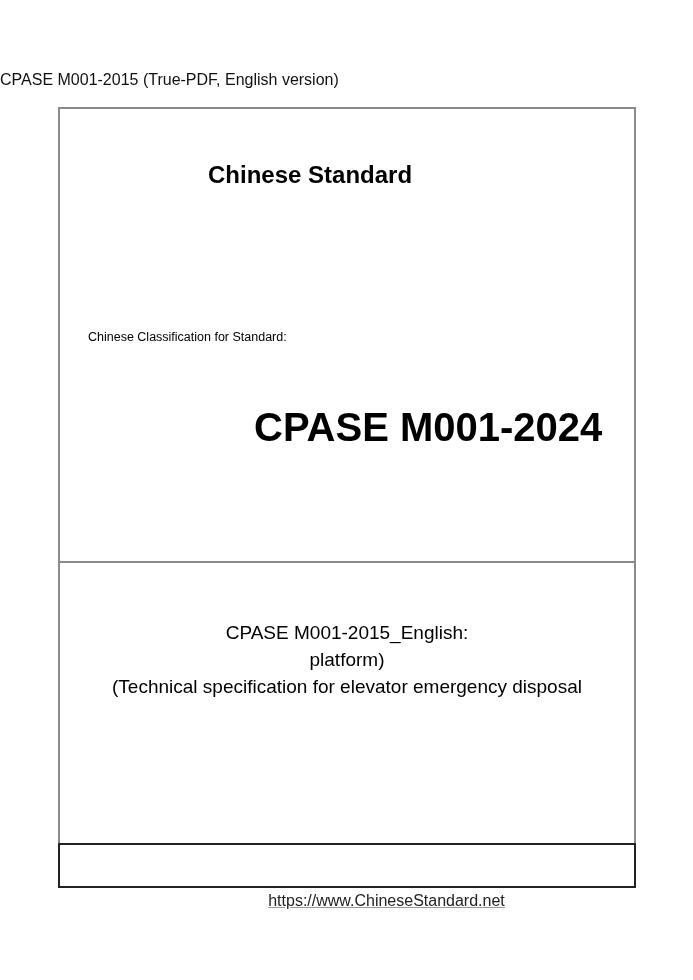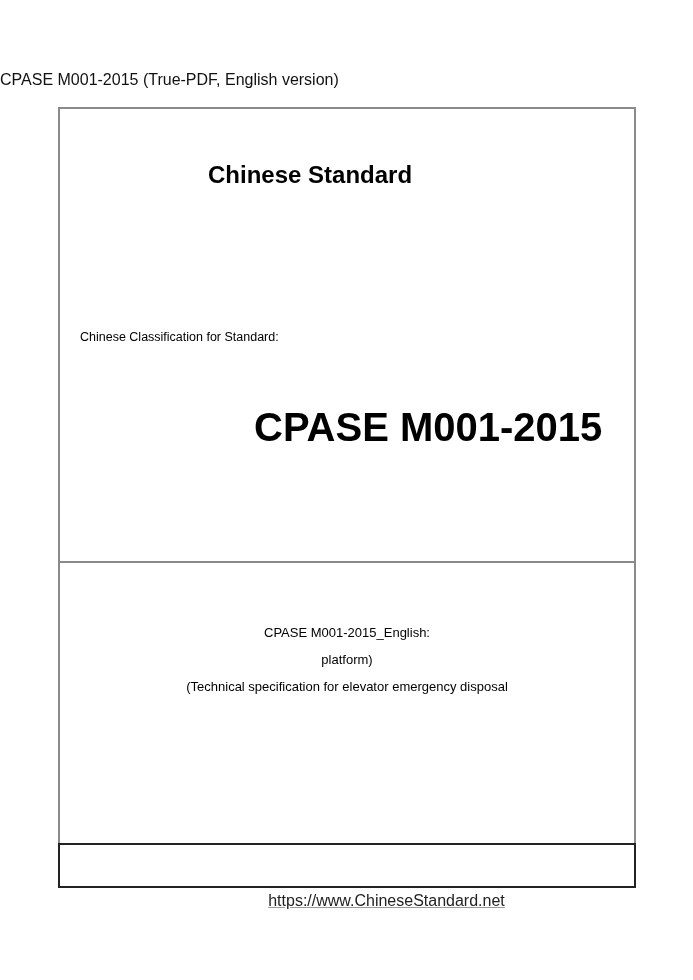--- a/index.html
+++ b/index.html
@@ -25,34 +25,34 @@
     }
     .cp-mark {
       position: absolute; left: 492px; top: 38px;
       font-size: 48px; font-weight: bold; white-space: nowrap;
     }
     .industry {
       position: absolute; left: 0; top: 156px; width: 574px;
       text-align: center; font-size: 18px;
     }
     .classification {
-      position: absolute; left: 20px; top: 221px;
+      position: absolute; left: 28px; top: 221px;
       font-size: 12.5px;
     }
     .std-number {
       position: absolute; left: 194px; top: 296px;
       font-size: 40px; font-weight: bold; white-space: nowrap;
     }
     .mid-section {
       position: absolute; left: 0; top: 454px; width: 574px; height: 280px;
       border-bottom: 2px solid #8a8a8a;
     }
     .doc-title {
       position: absolute; left: 0; top: 56px; width: 574px;
-      text-align: center; font-size: 13px; line-height: 27px;
+      text-align: center; font-size: 19px; line-height: 27px;
     }
     .bottom-box {
       position: absolute; left: -2px; top: 734px; width: 574px; height: 41px;
       border: 2px solid #222;
     }
     .footer-link {
       position: absolute; top: 892px; left: 0; width: 693px;
       text-align: center; font-size: 16px; margin-left: 40px;
     }
     .footer-link a {
@@ -61,21 +61,21 @@
   </style>
 </head>
 <body>
 
 <div class="header-line">CPASE M001-2015 (True-PDF, English version)</div>
 
 <div class="frame">
   <div class="top-section">
     <div class="title">Chinese Standard</div>
     <div class="classification">Chinese Classification for Standard:</div>
-    <div class="std-number">CPASE M001-2015</div>
+    <div class="std-number">CPASE M001-2024</div>
   </div>
   <div class="mid-section">
     <div class="doc-title">
       <div>CPASE M001-2015_English:</div>
       <div>platform)</div>
       <div>(Technical specification for elevator emergency disposal</div>
     </div>
   </div>
   <div class="bottom-box"></div>
 </div>

